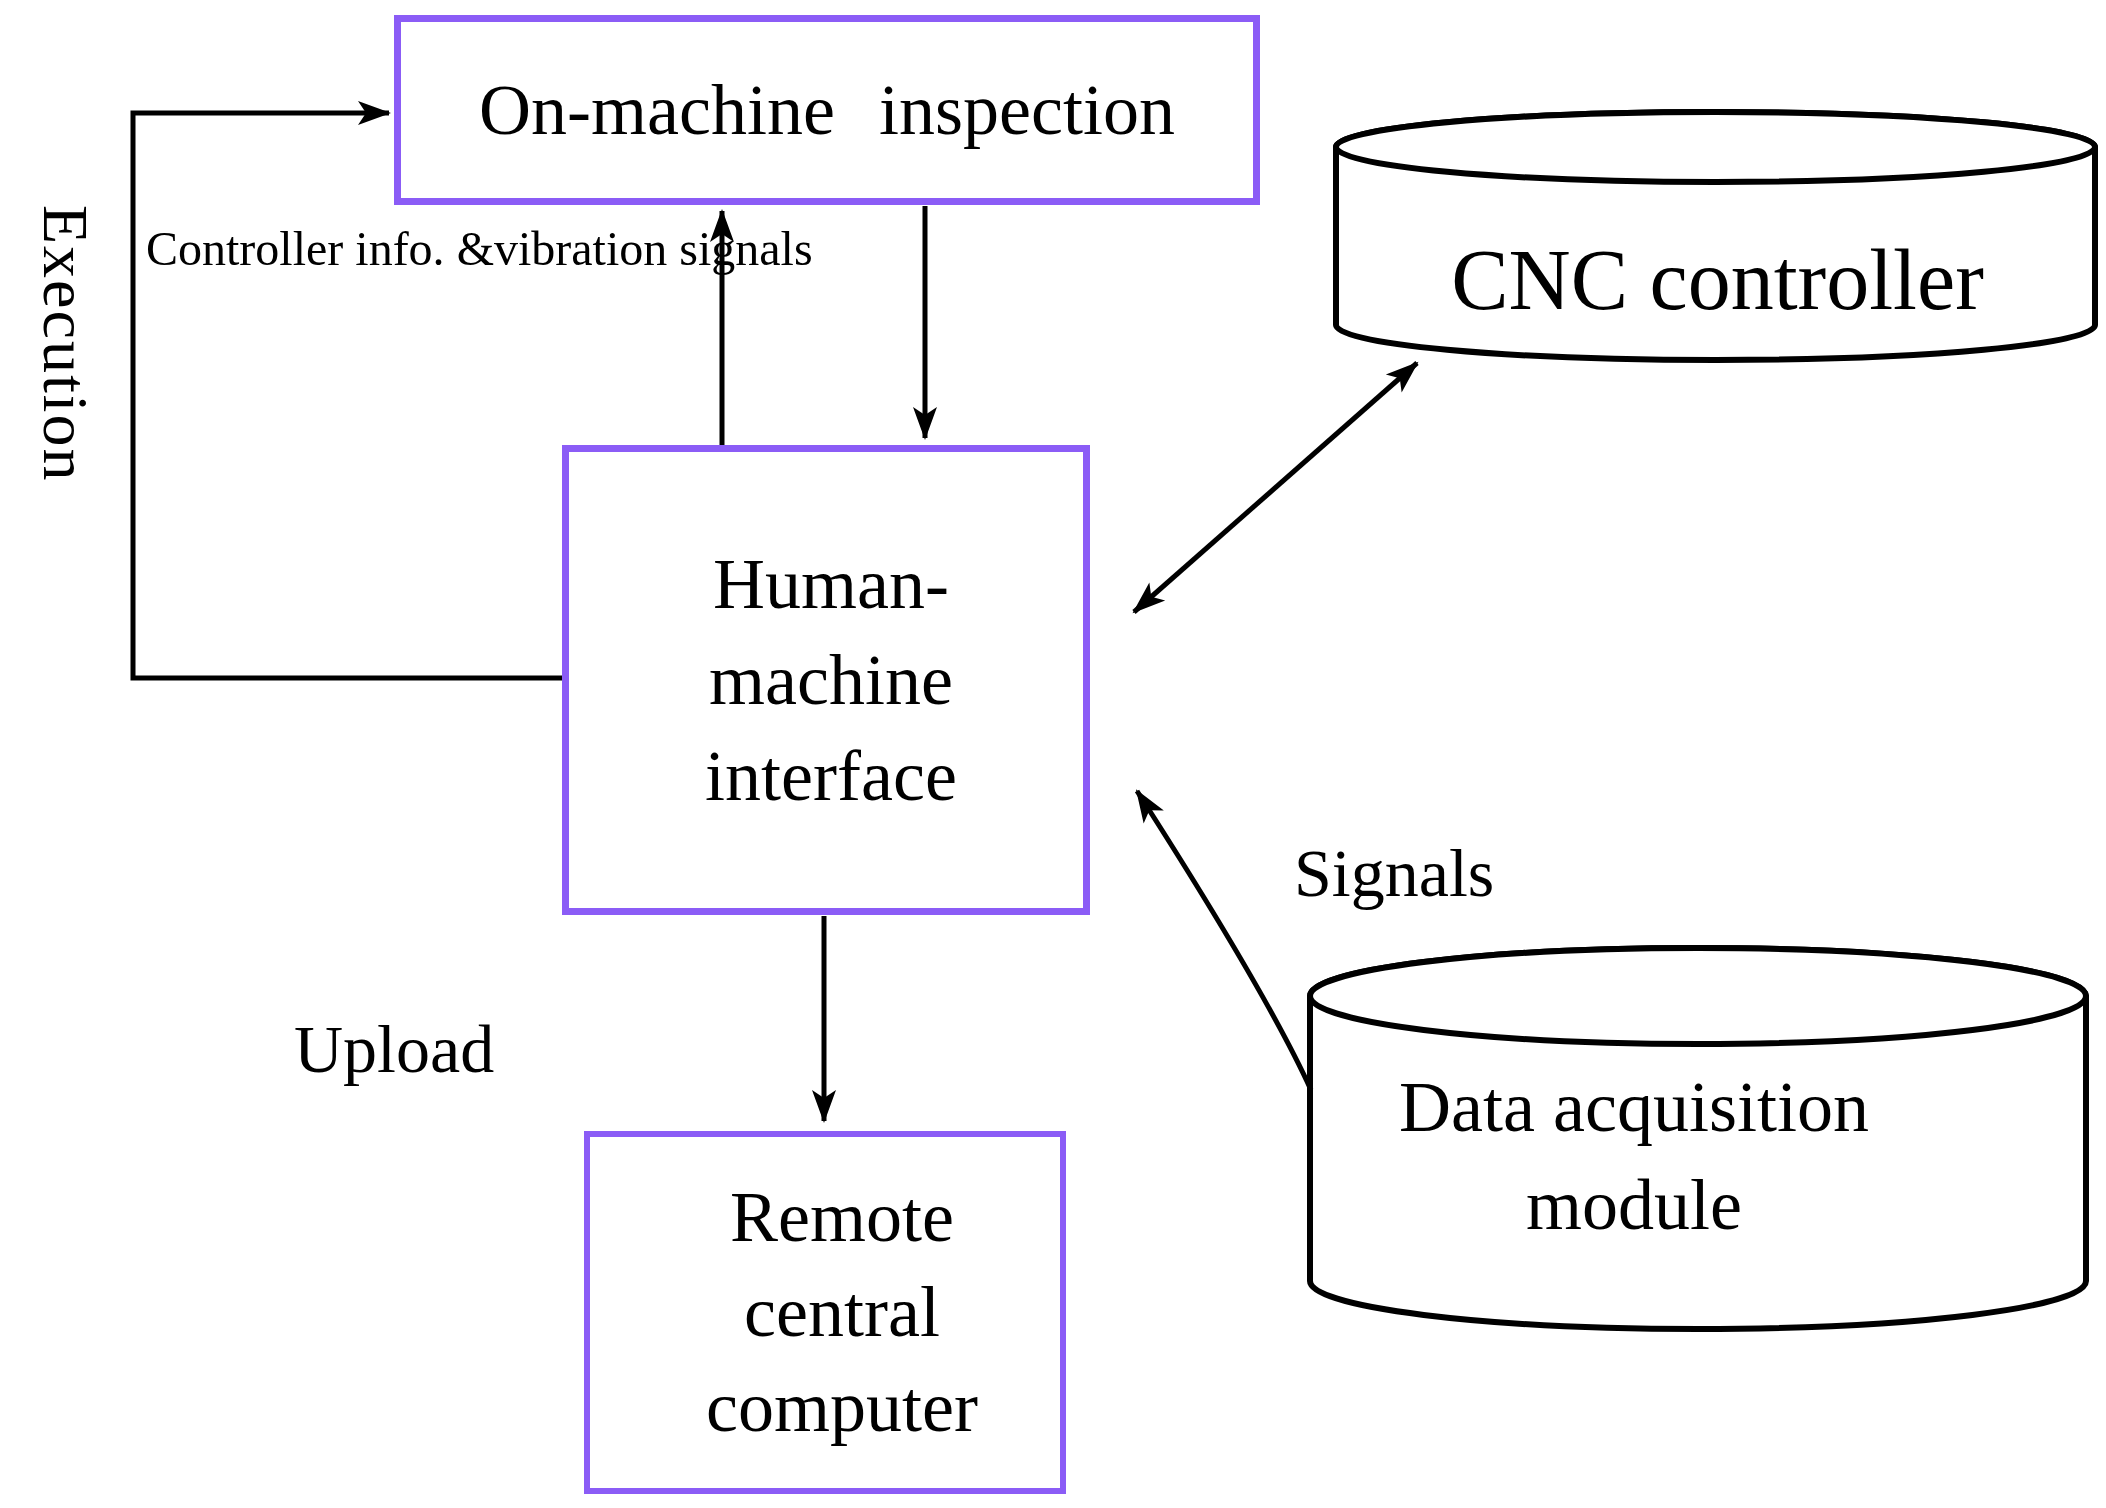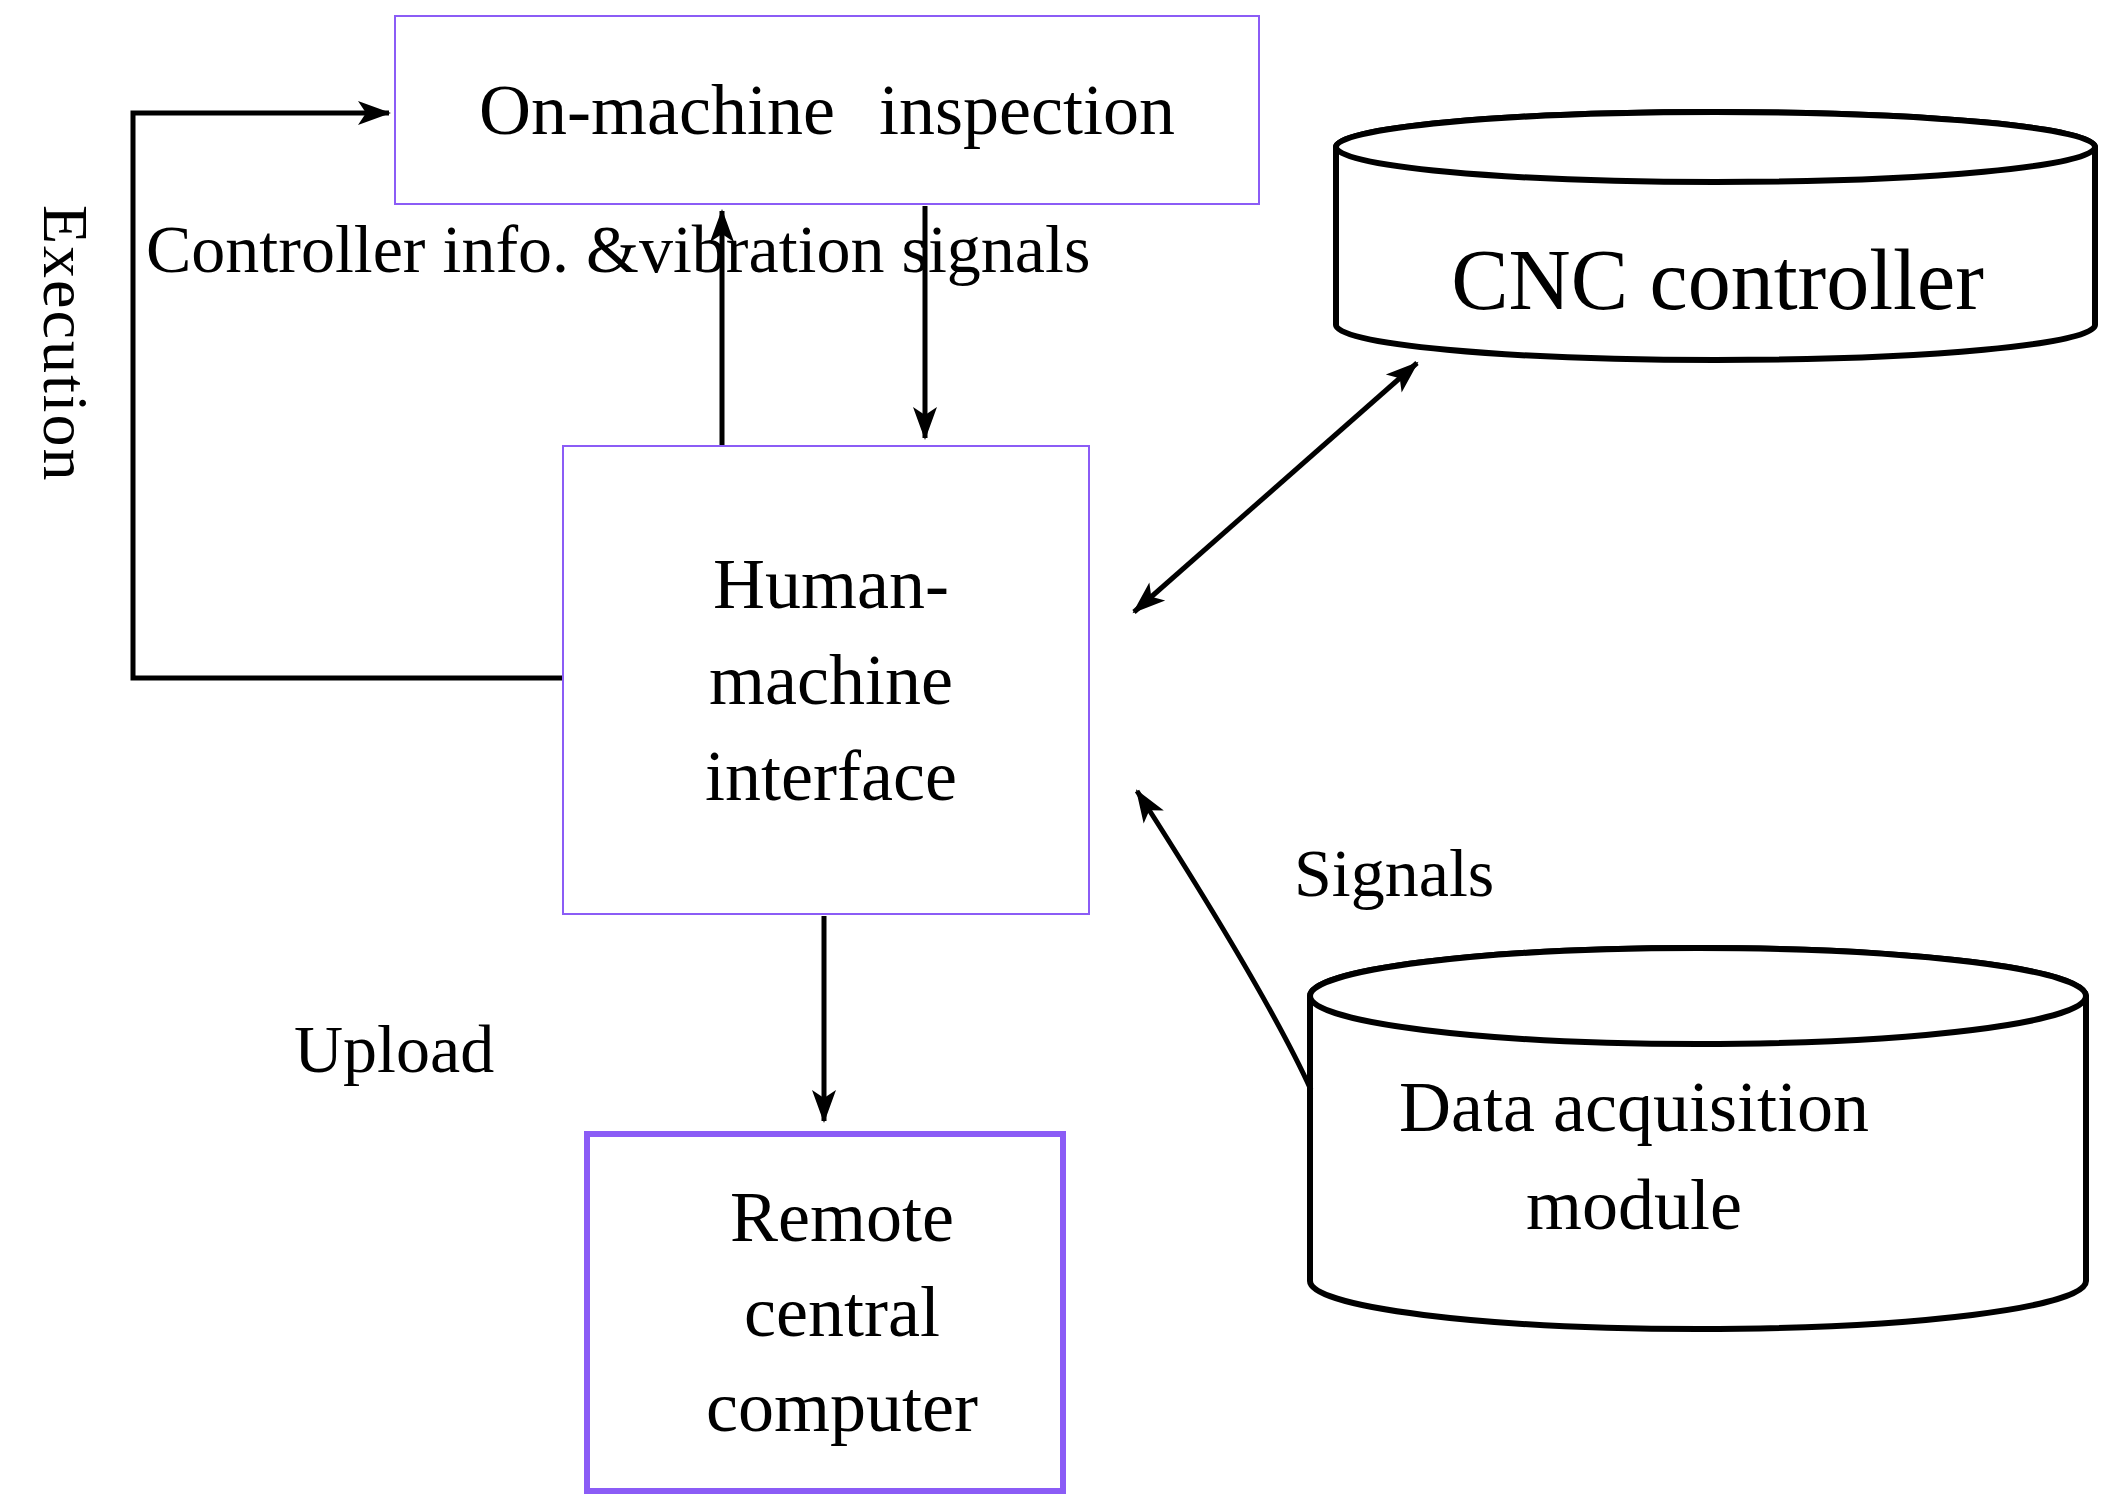--- a/index.html
+++ b/index.html
@@ -8,21 +8,21 @@
     width:2106px;height:1508px;
     background:#ffffff;
     font-family:"Liberation Serif", serif;
     color:#000000;
     overflow:hidden;
   }
   #wires{position:absolute;left:0;top:0;z-index:1;}
   .node{
     position:absolute;
     background:#ffffff;
-    border:2px solid #8b5cf6;
+    border:7px solid #8b5cf6;
     box-sizing:border-box;
     display:flex;flex-direction:column;align-items:center;justify-content:center;
     text-align:center;
     z-index:2;
   }
   .node .line{display:block;}
   #box-on-machine{
     left:394px;top:15px;width:866px;height:190px;
     font-size:72px;word-spacing:26px;
   }
@@ -47,21 +47,21 @@
   #label-daq{
     left:1248px;top:1058px;width:772px;
     font-size:72px;line-height:98px;
   }
   .float-label{
     position:absolute;z-index:2;white-space:nowrap;
     font-size:68px;line-height:90px;
   }
   #label-controller-info{
     left:146px;top:204px;width:500px;
-    text-align:center;font-size:68px;
+    text-align:center;font-size:48px;
   }
   #label-info-results{left:1294px;top:548px;line-height:96px;}
   #label-signals{left:1294px;top:828px;}
   #label-upload{left:294px;top:1004px;}
   #label-execution{
     left:30px;top:205px;
     writing-mode:vertical-rl;
     font-size:64px;line-height:1.1;
     letter-spacing:2px;
   }

